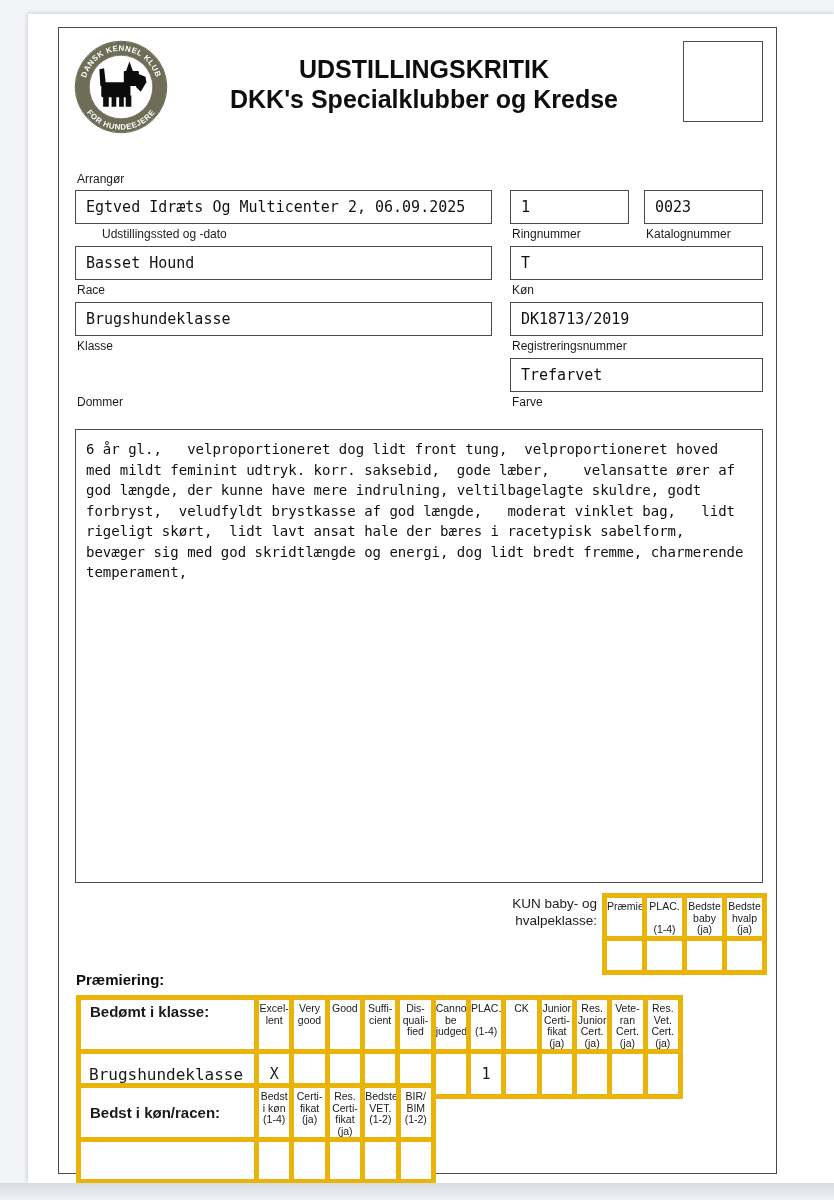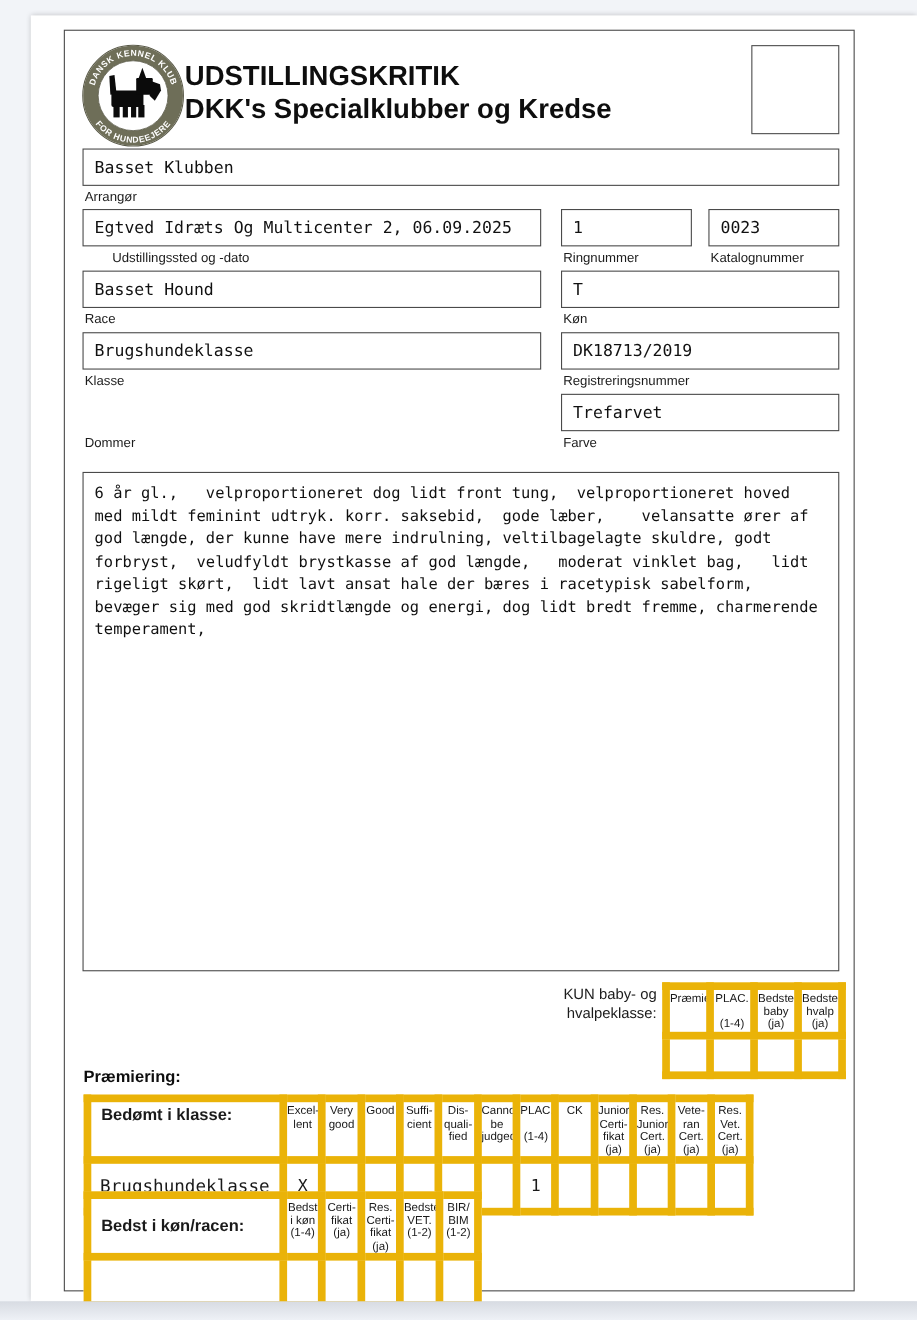--- a/index.html
+++ b/index.html
@@ -9,41 +9,41 @@
         box-shadow:0 0 5px rgba(0,0,0,.22);}
   .bottom-band{position:absolute;left:0;top:1183px;width:834px;height:17px;
         background:linear-gradient(#d7dbe2,#eef1f6);}
   .outer-border{position:absolute;left:30px;top:13px;width:719px;height:1147px;
         border:1.5px solid #4a4a4a;box-sizing:border-box;}
 
   
   .logo{position:absolute;left:46px;top:26px;width:94px;height:94px;}
   .ring-text{font-family:"Liberation Sans",sans-serif;font-weight:bold;font-size:8.3px;
         fill:#ffffff;letter-spacing:.6px;text-anchor:middle;}
-  .title{position:absolute;left:140px;top:40px;width:512px;text-align:left;
+  .title{position:absolute;left:140px;top:40px;width:512px;text-align:center;
         font-weight:bold;font-size:25px;line-height:30px;color:#0e0e0e;}
   .stamp-box{position:absolute;left:655px;top:27px;width:80px;height:81px;
         border:1.5px solid #4d4d4d;box-sizing:border-box;background:#fff;}
 
   
   .fbox{position:absolute;height:34px;border:1.5px solid #4a4a4a;box-sizing:border-box;
         display:flex;align-items:center;padding-left:10px;background:#fff;}
   .fval{font-family:"DejaVu Sans Mono","Liberation Mono",monospace;font-size:15px;color:#111;
         white-space:nowrap;}
   .flabel{position:absolute;font-size:12px;color:#1c1c1c;}
 
   
   .critique{position:absolute;left:47px;top:415px;width:688px;height:454px;
         border:1.5px solid #4a4a4a;box-sizing:border-box;padding:9px 10px;background:#fff;}
   .ctext{font-family:"DejaVu Sans Mono","Liberation Mono",monospace;font-size:14px;
         line-height:20.5px;white-space:pre-wrap;color:#101010;}
 
   
   table{border-collapse:collapse;table-layout:fixed;position:absolute;background:#fff;}
-  th,td{border:7px solid #eab308;padding:0;overflow:hidden;}
+  th,td{border:5px solid #eab308;padding:0;overflow:hidden;}
   th{font-weight:normal;font-size:10.5px;line-height:11.5px;text-align:center;
      vertical-align:top;padding-top:3px;white-space:pre-line;}
   .baby-label{position:absolute;left:350px;top:881px;width:219px;text-align:right;
      font-size:13.5px;line-height:17px;white-space:pre-line;color:#1c1c1c;}
   .baby-table{left:574px;top:879px;width:160px;}
   .baby-table .hrow th{height:39px;box-sizing:border-box;}
   .baby-table .vrow td{height:29px;}
 
   .heading{position:absolute;left:48px;top:957px;font-size:15px;font-weight:bold;color:#0e0e0e;}
 
@@ -92,23 +92,20 @@
           <polygon points="68,36 76,39 77,45 71,55 66,50"></polygon>
         </g>
       </svg>
     </div>
     <div class="title">
       <div>UDSTILLINGSKRITIK</div>
       <div>DKK's Specialklubber og Kredse</div>
     </div>
     <div class="stamp-box"></div>
 
-    <div class="fbox" style="left:47px;top:121px;width:688px;">
-      <span class="fval">Basset Klubben</span>
-    </div>
     <div class="flabel" style="left:49px;top:158px;">Arrangør</div>
 
     <div class="fbox" style="left:47px;top:176px;width:417px;">
       <span class="fval">Egtved Idræts Og Multicenter 2, 06.09.2025</span>
     </div>
     <div class="flabel" style="left:49px;top:213px;margin-left:25px;">Udstillingssted og -dato</div>
 
     <div class="fbox" style="left:482px;top:176px;width:119px;">
       <span class="fval">1</span>
     </div>

